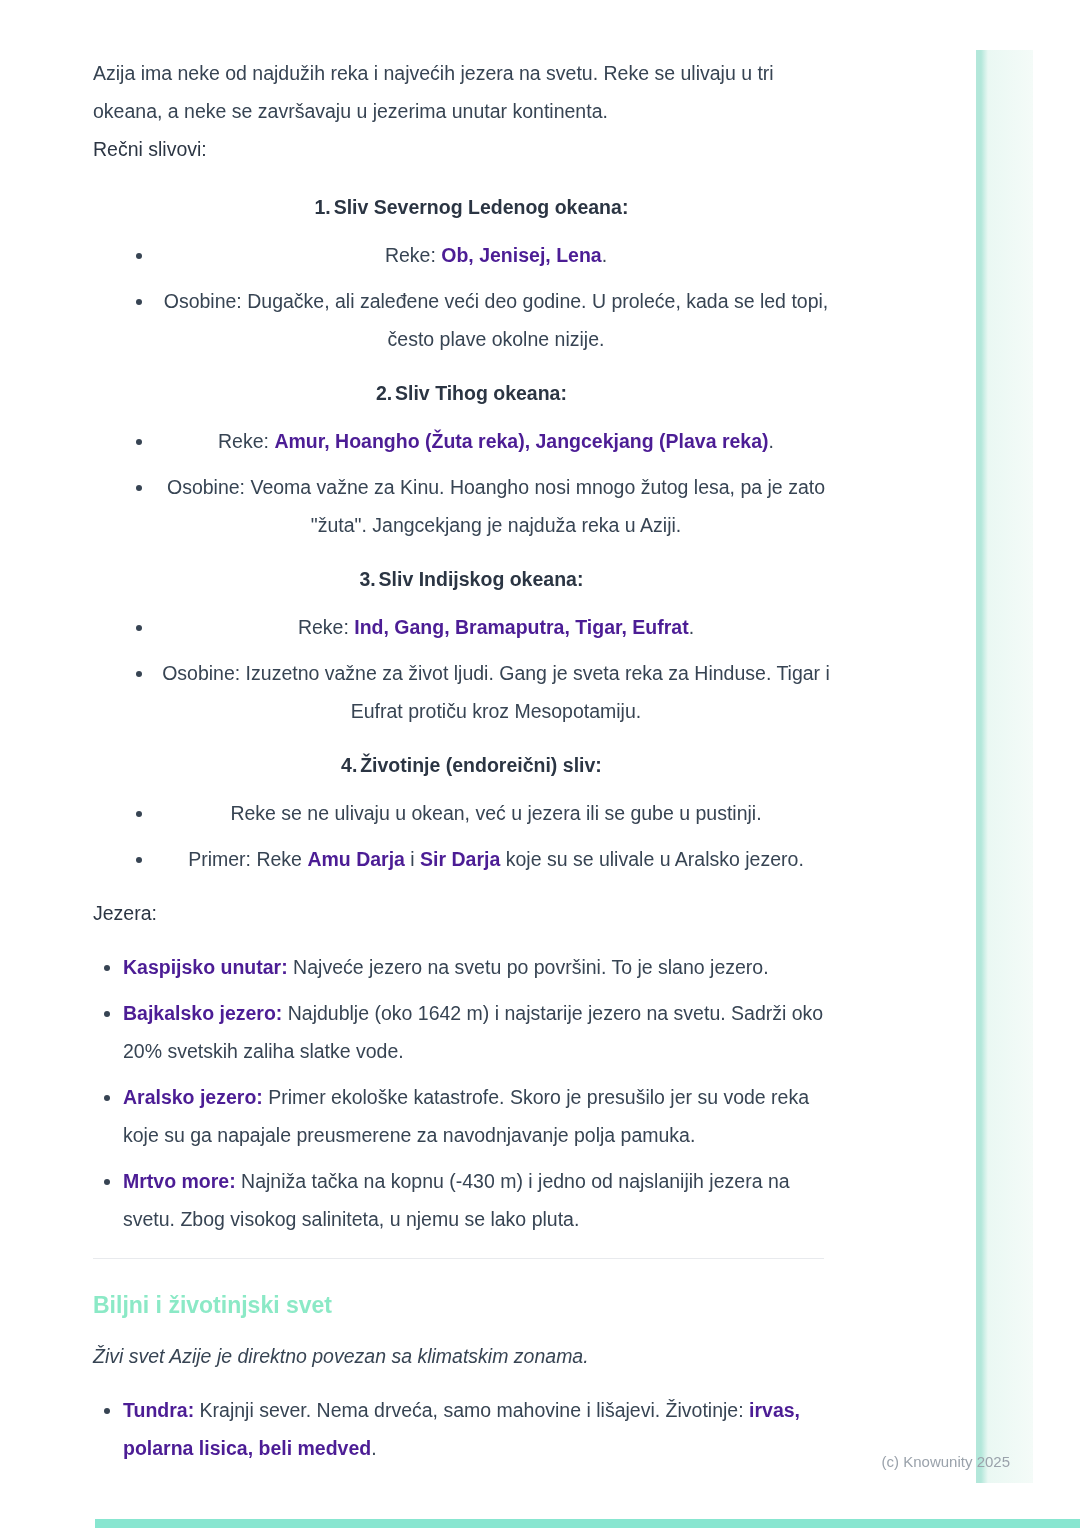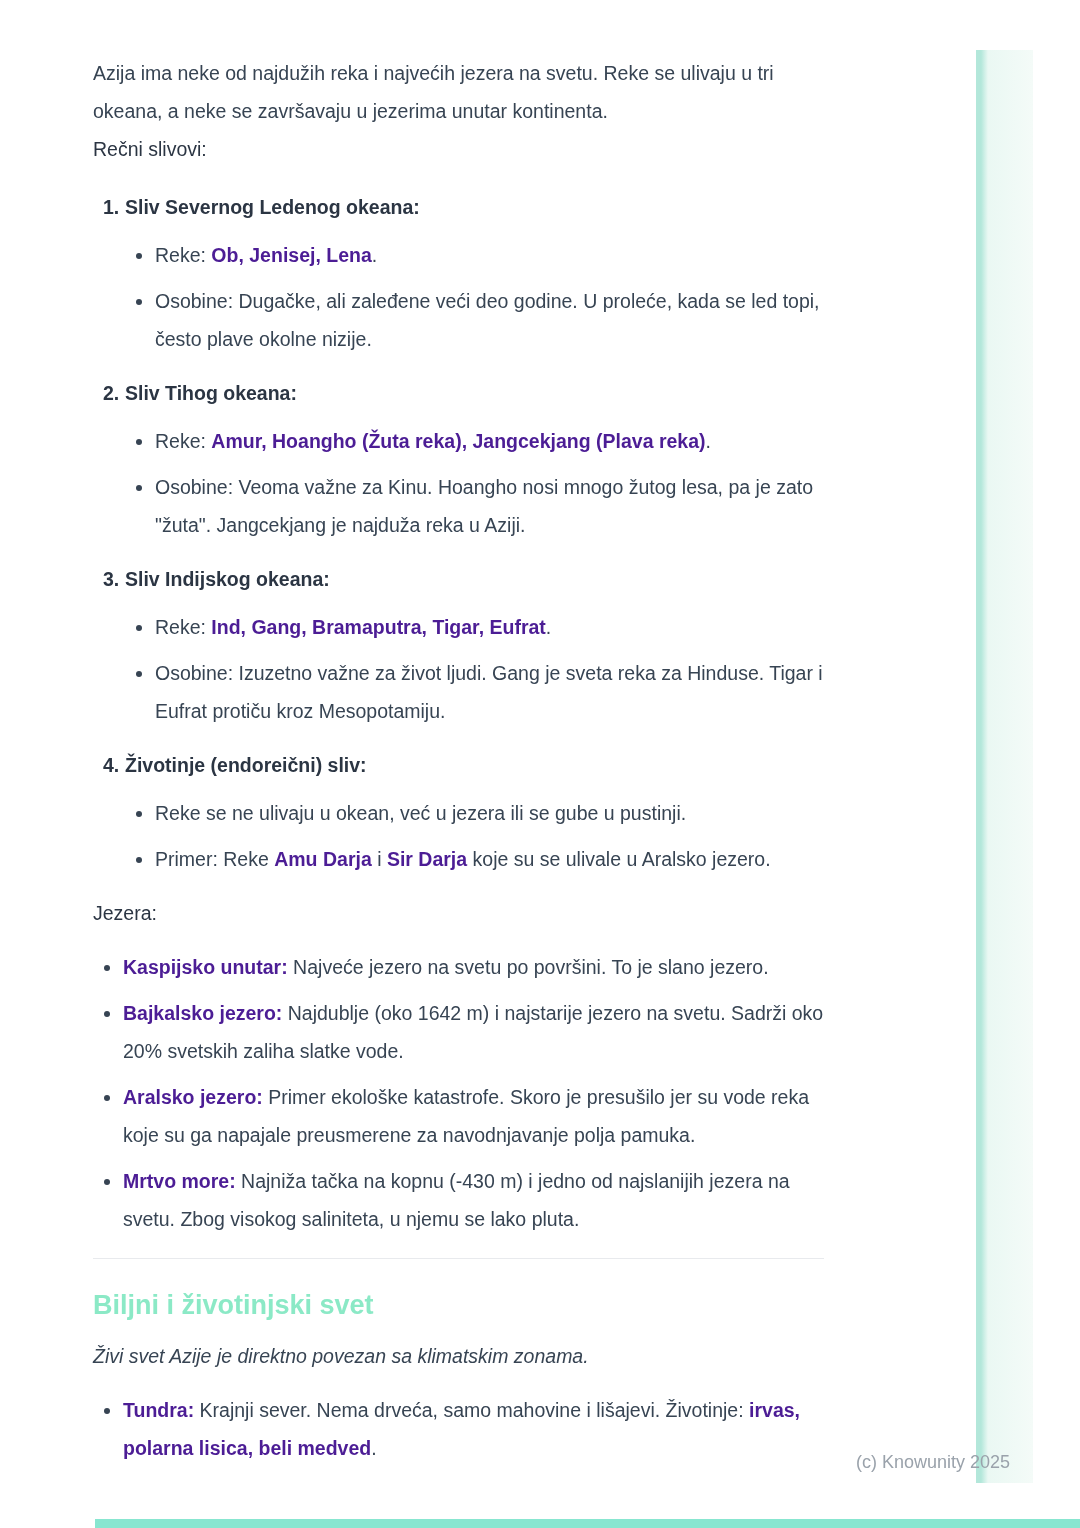--- a/index.html
+++ b/index.html
@@ -15,59 +15,59 @@
     position: absolute;
     left: 93px; top: 54px;
     width: 744px;
     font-size: 19.5px;
     line-height: 38px;
   }
   .b { font-weight: 700; color: #4c1d95; }
   p { margin: 0; }
   .intro { }
   .sec-label { font-weight: 400; color: #2b3543; margin-bottom: 20px; }
-  ol.basins { list-style: none; margin: 0; padding: 0 0 0 10px; }
+  ol.basins { list-style: none; margin: 0; padding: 0 0 0 10px; text-align: center; }
   ol.basins > li { margin-bottom: 16px; }
   .btitle .num { display: inline-block; min-width: 22px; }
   .btitle { font-weight: 700; color: #2b3543; }
   ul.subs { list-style: disc; margin: 10px 0 0 0; padding: 0 0 0 52px; }
   ul.subs > li { margin-bottom: 8px; }
   ul.subs > li:last-child { margin-bottom: 0; }
   .lakes-label { margin-top: 8px; margin-bottom: 16px; }
   ul.lakes { list-style: disc; margin: 0; padding: 0 0 0 30px; }
   ul.lakes > li { margin-bottom: 8px; }
   ul.lakes > li:last-child { margin-bottom: 0; }
   .divider {
     border: none; border-top: 1px solid #e8eaed;
     margin: 20px 0 0 0; width: 731px;
   }
   h2.mint {
     margin: 26px 0 0 0;
-    font-size: 27px; line-height: 40px;
+    font-size: 23px; line-height: 40px;
     font-weight: 700;
     color: #8be9c6;
   }
   .sec2-intro { margin-top: 12px; font-style: italic; }
   ul.sec2 { list-style: disc; margin: 16px 0 0 0; padding: 0 0 0 30px; }
   .sidebar-bar {
     position: absolute;
     left: 976px; top: 50px;
     width: 57px; height: 1433px;
     background: linear-gradient(to right, #b3e7da 0px, #b3e7da 5px, #eaf8f3 12px, #f4fbf8 100%);
   }
   .bottom-bar {
     position: absolute;
     left: 95px; right: 0; bottom: 0;
     height: 9px;
     background: #88e6d0;
   }
   .watermark {
     position: absolute;
     top: 1453px; right: 70px;
-    font-size: 18px; line-height: 18px;
+    font-size: 15px; line-height: 18px;
     color: #9aa2ab;
     z-index: 5;
   }
 </style>
 </head>
 <body>
 
 <div class="content">
 
   <p class="intro">Azija ima neke od najdužih reka i najvećih jezera na svetu. Reke se ulivaju u tri okeana, a neke se završavaju u jezerima unutar kontinenta.</p>

